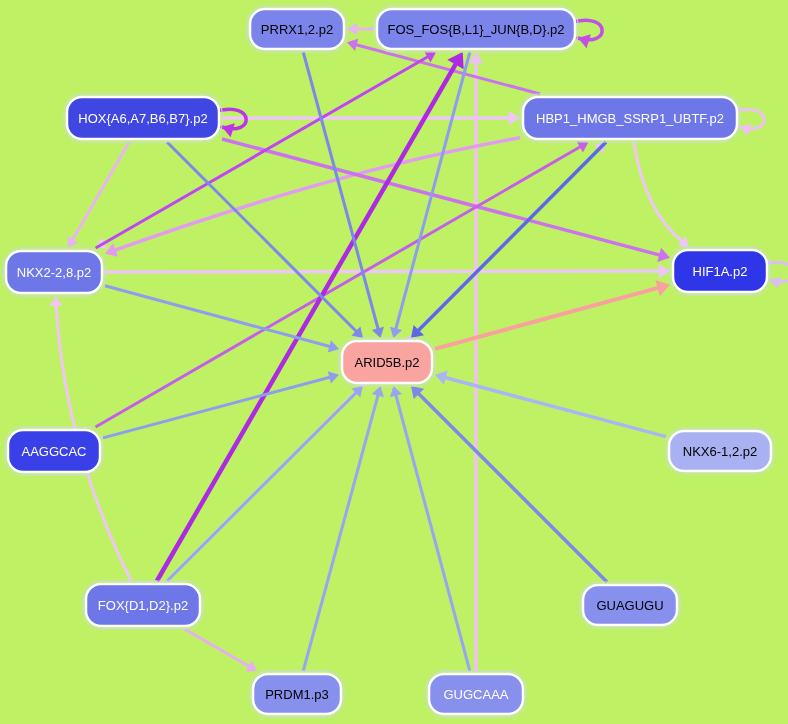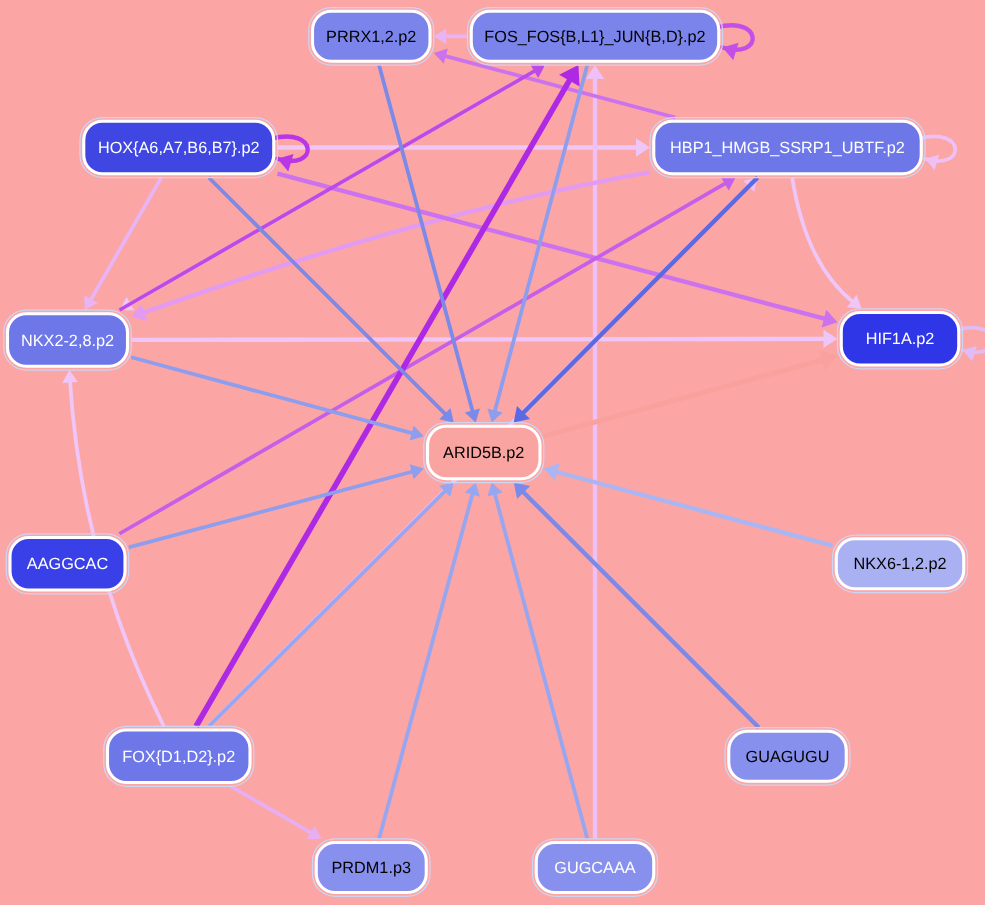--- a/index.html
+++ b/index.html
@@ -1,16 +1,16 @@
 <!DOCTYPE html>
 <html><head>
 <meta charset="utf-8">
 <style>
   html,body{margin:0;padding:0;background:#ffffff;}
-  #stage{position:relative;width:788px;height:724px;background:#fca5a5;overflow:hidden;
+  #stage{position:relative;width:788px;height:724px;background:#bef264;overflow:hidden;
          font-family:"Liberation Sans", sans-serif;}
   svg{display:block;}
   text{font-family:"Liberation Sans", sans-serif;}
 </style>
 </head>
 <body>
 
 <div id="stage">
   <svg id="net" width="788" height="724" viewBox="0 0 788 724">
       <g>

